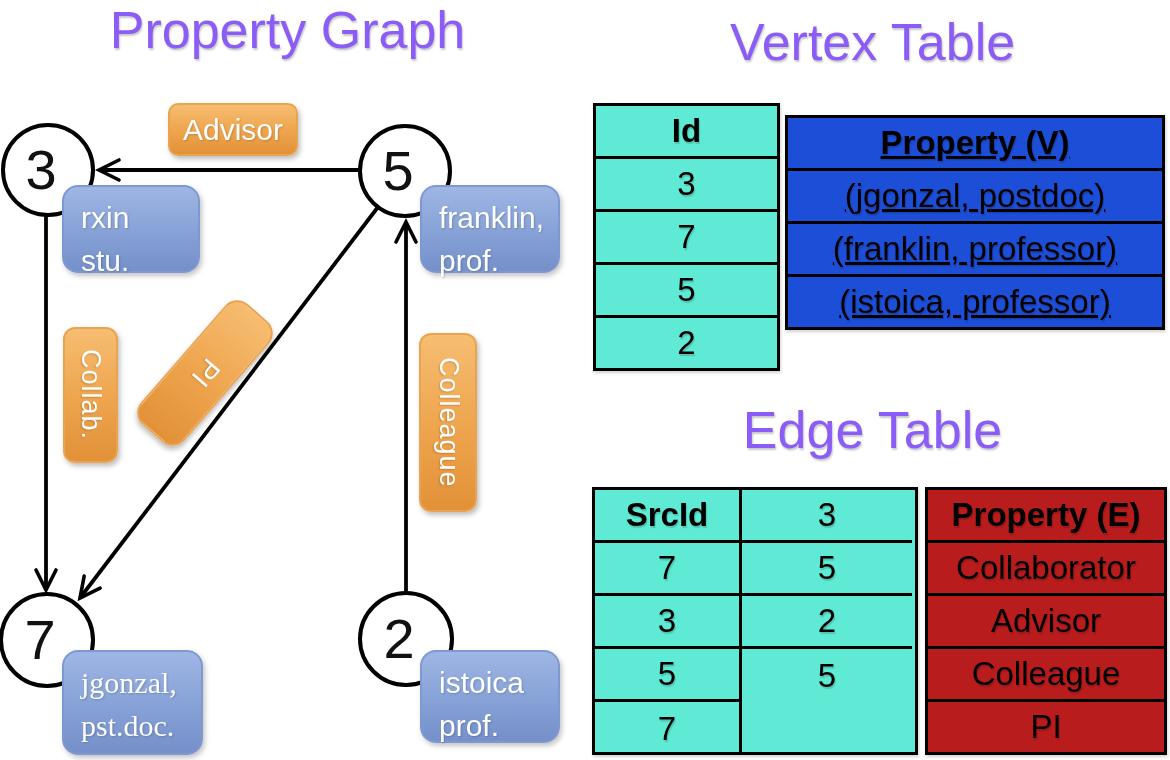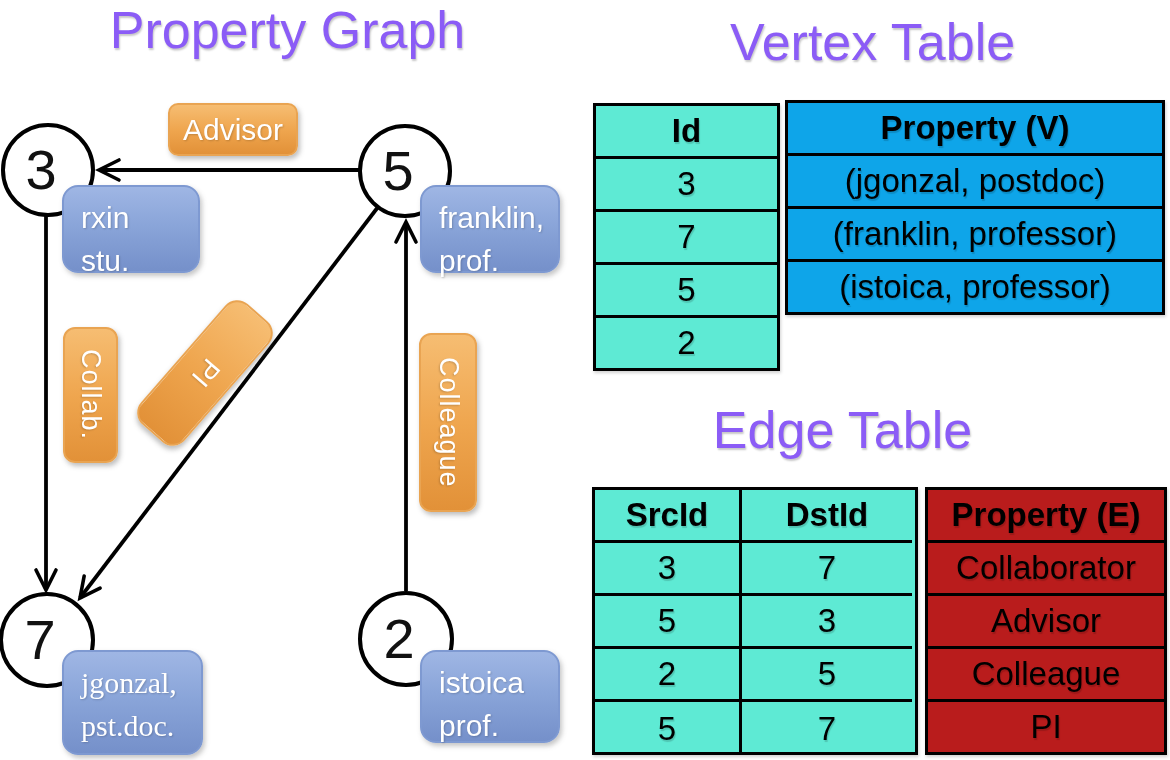--- a/index.html
+++ b/index.html
@@ -6,21 +6,21 @@
   .canvas {
     position:relative; width:1170px; height:760px; background:#ffffff;
     font-family:"Liberation Sans", sans-serif; overflow:hidden;
   }
   .title {
     position:absolute; font-size:52px; color:#8b5cf6; text-align:center;
     text-shadow:1px 2px 2px rgba(0,0,0,0.22); white-space:nowrap;
   }
   .t-graph  { left:0;   top:16;  width:575px; }
   .t-vertex { left:580px; top:12px;  width:585px; }
-  .t-edge   { left:550px; top:400px; width:585px; }
+  .t-edge   { left:580px; top:400px; width:585px; }
 
   .graph-svg { position:absolute; left:0; top:0; }
   .graph-svg line { stroke:#000; stroke-width:3.8px; }
   .graph-svg circle { fill:#fff; stroke:#000; stroke-width:4px; }
 
   .node-id {
     position:absolute; width:60px; height:68px; line-height:68px;
     text-align:center; font-size:56px; color:#111;
   }
 
@@ -61,21 +61,21 @@
     border-bottom:3px solid #000; text-shadow:1px 1.5px 1px rgba(0,0,0,0.16);
     white-space:nowrap;
   }
   .hdr { font-weight:bold; }
   .col .cell:last-child { border-bottom:none; height:50px; }
   .grid2 { display:grid; grid-template-columns:147px 170px; grid-template-rows:repeat(4,53px) 50px; }
   .grid2 .cell:nth-child(odd) { border-right:3px solid #000; }
   .grid2 .cell:nth-last-child(-n+2) { border-bottom:none; }
 
   .vt-id   { left:593px; top:103px; width:187px; }
-  .vt-prop { left:785px; top:100px; width:380px; background:#0ea5e9; }
+  .vt-prop { left:785px; top:115px; width:380px; background:#1d4ed8;text-decoration:underline; }
   .et-left { left:592px; top:487px; width:326px; }
   .et-prop { left:925px; top:487px; width:242px; background:#b91c1c; }
 </style>
 </head>
 <body>
 
 <div class="canvas">
 
   <div class="title t-graph">Property Graph</div>
   <div class="title t-vertex">Vertex Table</div>
@@ -141,21 +141,20 @@
   </div>
   <div class="tbl col vt-prop">
     <div class="cell hdr">Property (V)</div>
     <div class="cell">(jgonzal, postdoc)</div>
     <div class="cell">(franklin, professor)</div>
     <div class="cell">(istoica, professor)</div>
   </div>
 
   <div class="tbl grid2 et-left">
     <div class="cell hdr">SrcId</div>
-    <div class="cell hdr">DstId</div>
     <div class="cell">3</div>
     <div class="cell">7</div>
     <div class="cell">5</div>
     <div class="cell">3</div>
     <div class="cell">2</div>
     <div class="cell">5</div>
     <div class="cell">5</div>
     <div class="cell">7</div>
   </div>
   <div class="tbl col et-prop">

